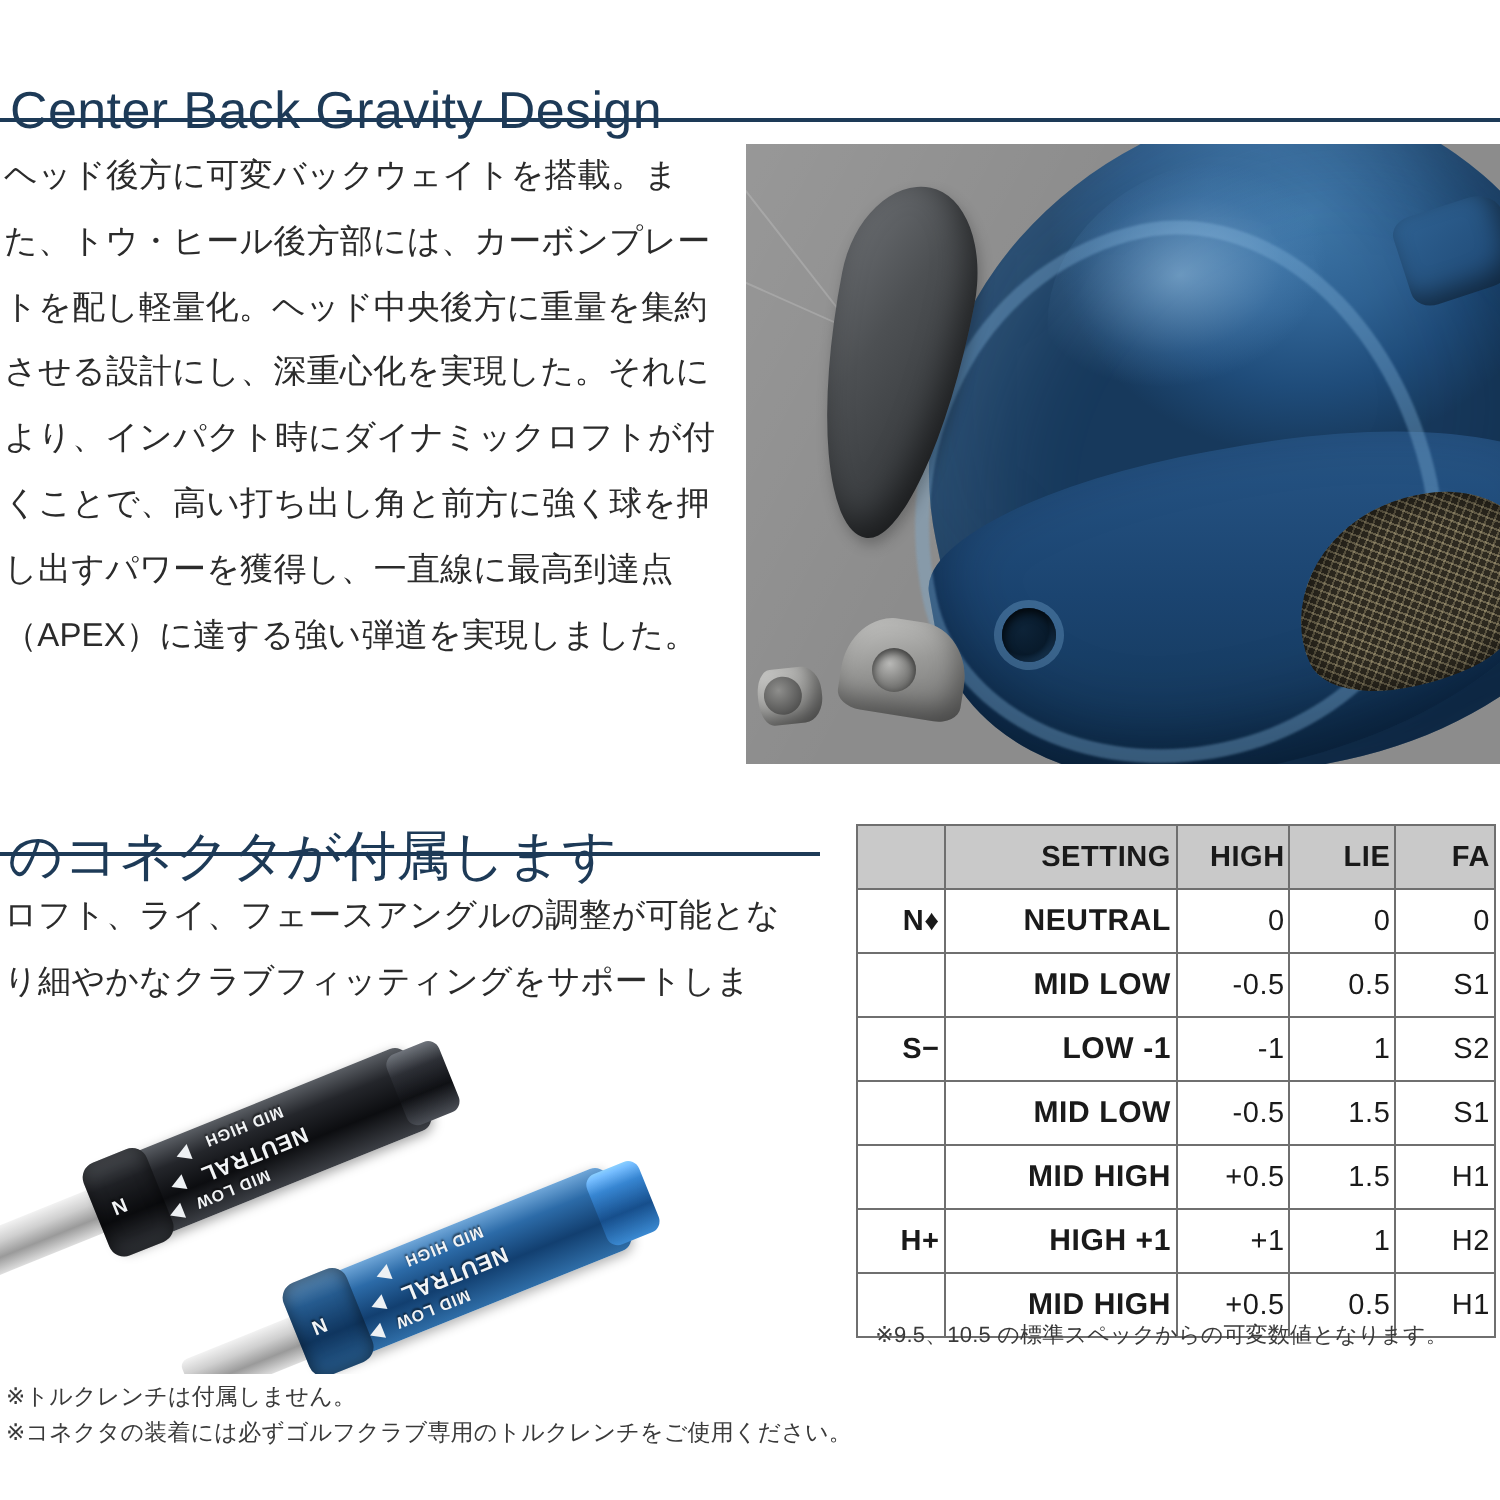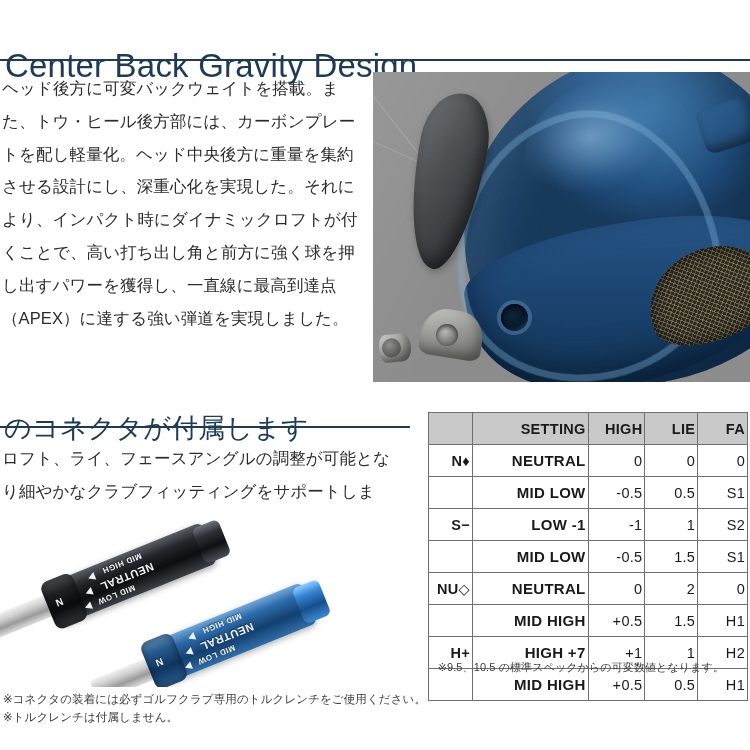--- a/index.html
+++ b/index.html
@@ -16,21 +16,21 @@
 
   
   .heading{
     position:absolute;
     font-family:"Liberation Sans","DejaVu Sans",sans-serif;
     font-weight:400;
     color:#1d3a57;
     letter-spacing:0.2px;
     white-space:nowrap;
   }
-  #h1-title{left:5px;top:25px;font-size:33px;line-height:34px;margin-top:24px;}
+  #h1-title{left:5px;top:14px;font-size:26px;line-height:34px;margin-top:24px;}
   #h2-title{left:4px;top:391px;font-size:27px;line-height:31px;font-weight:400;}
 
   .rule{position:absolute;background:#1d3a57;height:2px;}
   #rule-1{left:0px;top:59px;width:750px;}
   #rule-2{left:0px;top:426px;width:410px;}
 
   
   .body-copy{
     position:absolute;
     font-size:16.5px;
@@ -340,50 +340,43 @@
           <td class="num">S2</td>
         </tr>
         <tr>
           <td class="sym"></td>
           <td class="setting">MID LOW</td>
           <td class="num">-0.5</td>
           <td class="num">1.5</td>
           <td class="num">S1</td>
         </tr>
         <tr>
-          <td class="sym">NU◇</td>
-          <td class="setting">NEUTRAL</td>
-          <td class="num">0</td>
-          <td class="num">2</td>
-          <td class="num">0</td>
-        </tr>
-        <tr>
           <td class="sym"></td>
           <td class="setting">MID HIGH</td>
           <td class="num">+0.5</td>
           <td class="num">1.5</td>
           <td class="num">H1</td>
         </tr>
         <tr>
           <td class="sym">H+</td>
-          <td class="setting">HIGH +7</td>
+          <td class="setting">HIGH +1</td>
           <td class="num">+1</td>
           <td class="num">1</td>
           <td class="num">H2</td>
         </tr>
         <tr>
           <td class="sym"></td>
           <td class="setting">MID HIGH</td>
           <td class="num">+0.5</td>
           <td class="num">0.5</td>
           <td class="num">H1</td>
         </tr>
       </tbody>
   </table>
 
   <div id="table-note">※9.5、10.5 の標準スペックからの可変数値となります。</div>
 
   <div id="footnotes">
+    <div>※トルクレンチは付属しません。</div>
     <div>※コネクタの装着には必ずゴルフクラブ専用のトルクレンチをご使用ください。</div>
-    <div>※トルクレンチは付属しません。</div>
   </div>
 
 </div>
 
 </body></html>

